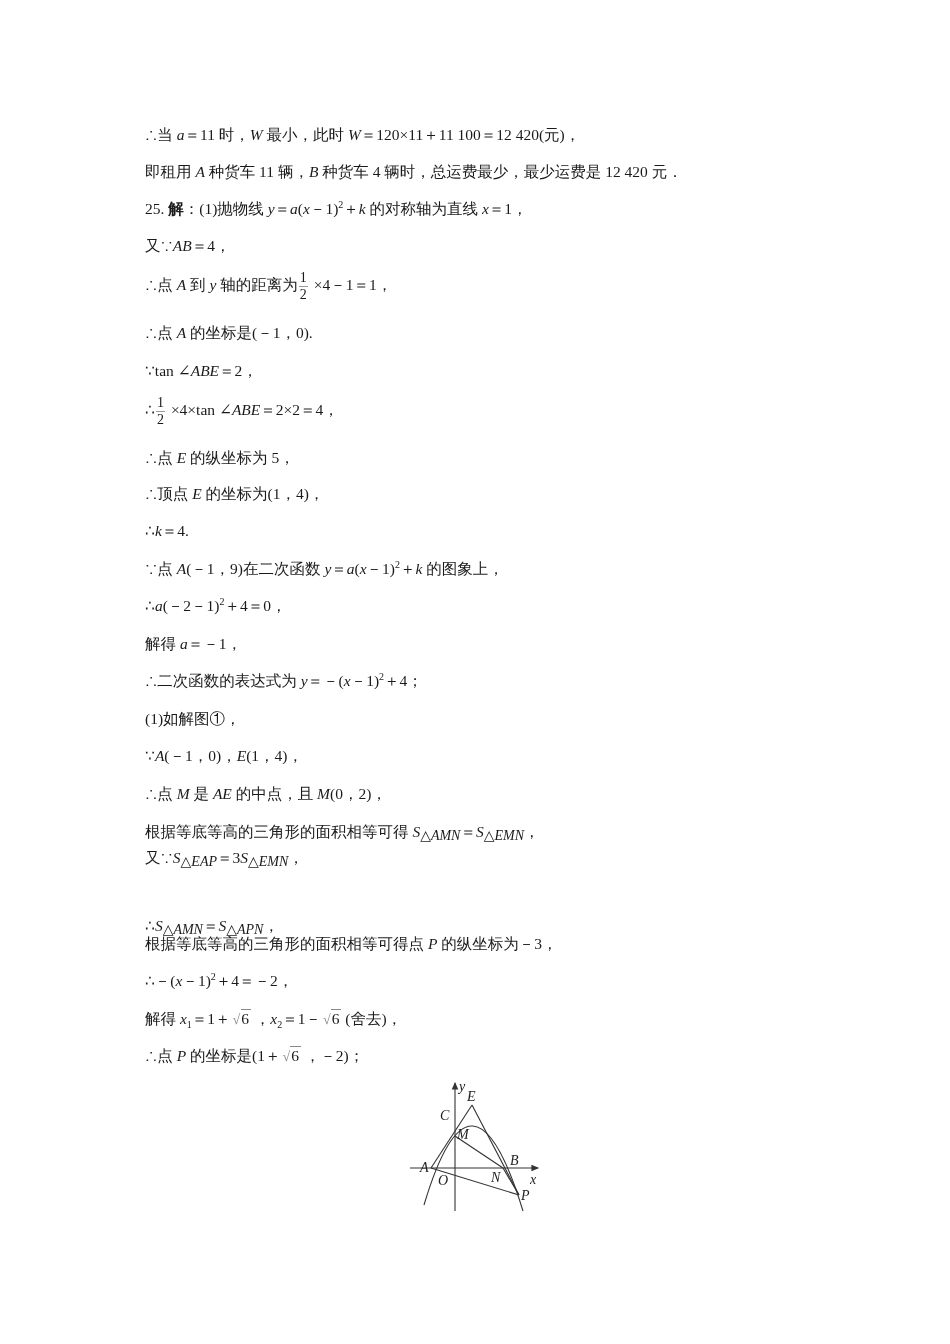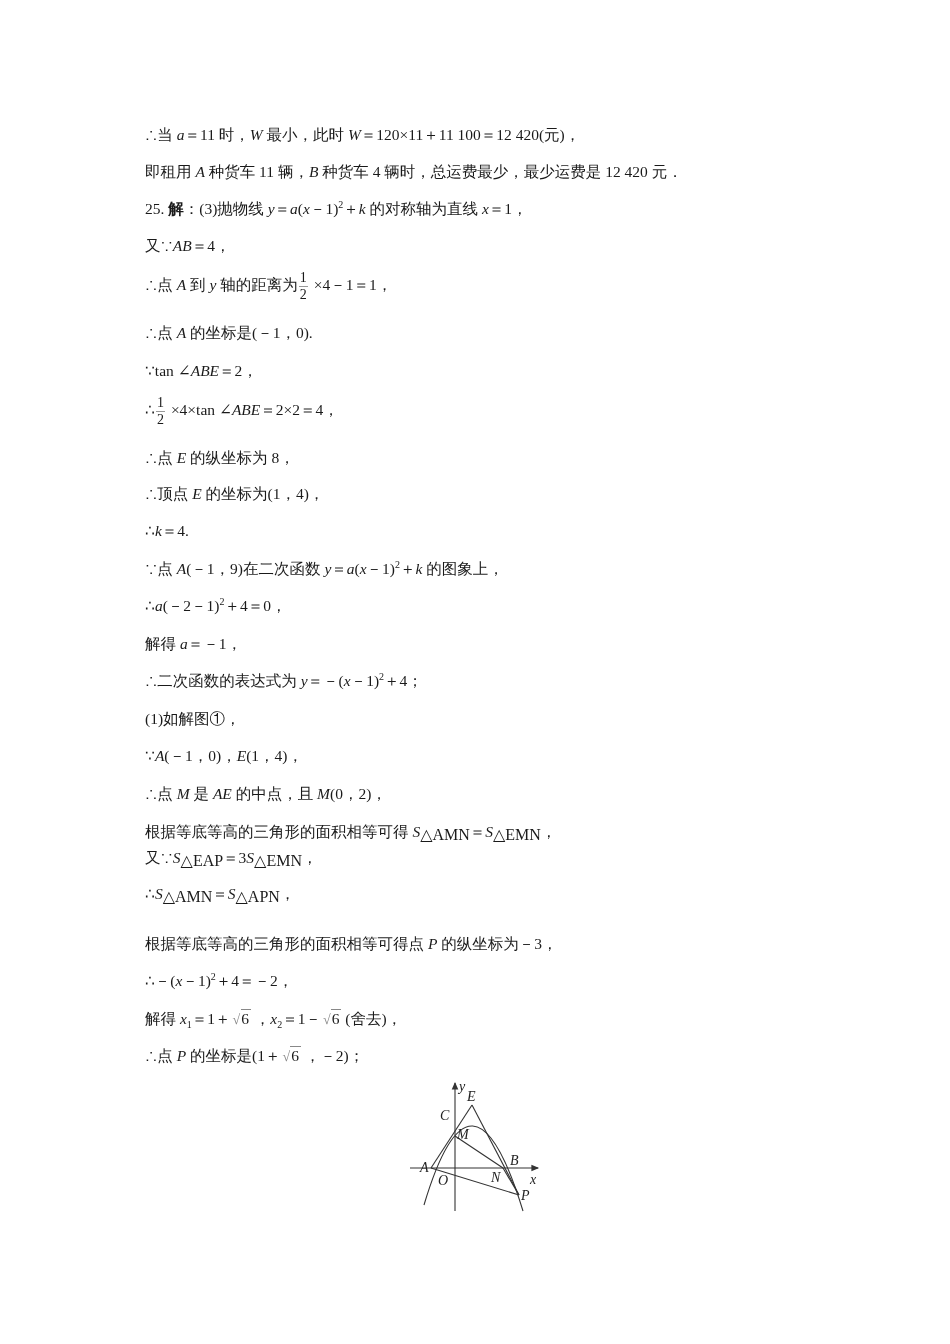--- a/index.html
+++ b/index.html
@@ -4,50 +4,50 @@
 <style>
   html, body { margin: 0; padding: 0; background: #ffffff; }
   body { width: 950px; height: 1344px; position: relative; overflow: hidden;
          font-family: "Liberation Serif", "DejaVu Serif", serif; color: #1a1a1a; }
   .line { position: absolute; left: 145px; font-size: 15.5px; line-height: 20px; white-space: nowrap; }
   .line i, .it { font-style: italic; }
   .b { font-weight: bold; }
   .frac { display: inline-block; vertical-align: middle; text-align: center; font-size: 14px; line-height: 16px; margin: 0 6px 0 1px; }
   .frac .num { display: block; border-bottom: 1px solid #999; padding: 0 1px; }
   .frac .den { display: block; }
-  sub.s { font-size: 16px; vertical-align: -3px; }
+  sub.s { font-size: 14px; font-style: italic; vertical-align: -3px; }
   sup { font-size: 10px; vertical-align: 6px; line-height: 0; }
   .sqrt { display: inline-block; border-top: 1px solid #888; padding: 0 2px 0 1px; margin-left: 1px; line-height: 17px; }
   .sqrt:before { content: "\221A"; color: #888; margin-left: -9px; margin-right: 1px; font-size: 14px; }
   .sqrtwrap { display: inline-block; padding-left: 9px; }
   #figure { position: absolute; left: 400px; top: 1075px; width: 150px; height: 140px; }
   .lbl { font-family: "Liberation Serif", serif; font-style: italic; font-size: 14px; fill: #222; }
 </style>
 </head>
 <body>
 
 <div>
 
   <div class="line" style="top:125px"><span>∴当 </span><i>a</i><span>＝11 时，</span><i>W</i><span> 最小，此时 </span><i>W</i><span>＝120×11＋11 100＝12 420(元)，</span></div>
 
   <div class="line" style="top:162px"><span>即租用 </span><i>A</i><span> 种货车 11 辆，</span><i>B</i><span> 种货车 4 辆时，总运费最少，最少运费是 12 420 元．</span></div>
 
-  <div class="line" style="top:199px"><span>25. </span><span class="b">解</span><span>：(3)抛物线 </span><i>y</i><span>＝</span><i>a</i><span>(</span><i>x</i><span>－1)</span><sup>2</sup><span>＋</span><i>k</i><span> 的对称轴为直线 </span><i>x</i><span>＝1，</span></div>
+  <div class="line" style="top:199px"><span>25. </span><span class="b">解</span><span>：(1)抛物线 </span><i>y</i><span>＝</span><i>a</i><span>(</span><i>x</i><span>－1)</span><sup>2</sup><span>＋</span><i>k</i><span> 的对称轴为直线 </span><i>x</i><span>＝1，</span></div>
 
   <div class="line" style="top:236px"><span>又∵</span><i>AB</i><span>＝4，</span></div>
 
   <div class="line" style="top:270px"><span>∴点 </span><i>A</i><span> 到 </span><i>y</i><span> 轴的距离为</span><span class="frac"><span class="num">1</span><span class="den">2</span></span><span>×4－1＝1，</span></div>
 
   <div class="line" style="top:323px"><span>∴点 </span><i>A</i><span> 的坐标是(－1，0).</span></div>
 
   <div class="line" style="top:361px"><span>∵tan ∠</span><i>ABE</i><span>＝2，</span></div>
 
   <div class="line" style="top:395px"><span>∴</span><span class="frac"><span class="num">1</span><span class="den">2</span></span><span>×4×tan ∠</span><i>ABE</i><span>＝2×2＝4，</span></div>
 
-  <div class="line" style="top:448px"><span>∴点 </span><i>E</i><span> 的纵坐标为 8，</span></div>
+  <div class="line" style="top:448px"><span>∴点 </span><i>E</i><span> 的纵坐标为 5，</span></div>
 
   <div class="line" style="top:484px"><span>∴顶点 </span><i>E</i><span> 的坐标为(1，4)，</span></div>
 
   <div class="line" style="top:521px"><span>∴</span><i>k</i><span>＝4.</span></div>
 
   <div class="line" style="top:559px"><span>∵点 </span><i>A</i><span>(－1，9)在二次函数 </span><i>y</i><span>＝</span><i>a</i><span>(</span><i>x</i><span>－1)</span><sup>2</sup><span>＋</span><i>k</i><span> 的图象上，</span></div>
 
   <div class="line" style="top:596px"><span>∴</span><i>a</i><span>(－2－1)</span><sup>2</sup><span>＋4＝0，</span></div>
 
   <div class="line" style="top:634px"><span>解得 </span><i>a</i><span>＝－1，</span></div>
@@ -57,21 +57,21 @@
   <div class="line" style="top:709px"><span>(1)如解图①，</span></div>
 
   <div class="line" style="top:746px"><span>∵</span><i>A</i><span>(－1，0)，</span><i>E</i><span>(1，4)，</span></div>
 
   <div class="line" style="top:784px"><span>∴点 </span><i>M</i><span> 是 </span><i>AE</i><span> 的中点，且 </span><i>M</i><span>(0，2)，</span></div>
 
   <div class="line" style="top:822px"><span>根据等底等高的三角形的面积相等可得 </span><i>S</i><sub class="s">△AMN</sub><span>＝</span><i>S</i><sub class="s">△EMN</sub><span>，</span></div>
 
   <div class="line" style="top:848px"><span>又∵</span><i>S</i><sub class="s">△EAP</sub><span>＝3</span><i>S</i><sub class="s">△EMN</sub><span>，</span></div>
 
-  <div class="line" style="top:884px"><span>∴</span><i>S</i><sub class="s">△AMN</sub><span>＝</span><i>S</i><sub class="s">△APN</sub><span>，</span></div>
+  <div class="line" style="top:916px"><span>∴</span><i>S</i><sub class="s">△AMN</sub><span>＝</span><i>S</i><sub class="s">△APN</sub><span>，</span></div>
 
   <div class="line" style="top:934px"><span>根据等底等高的三角形的面积相等可得点 </span><i>P</i><span> 的纵坐标为－3，</span></div>
 
   <div class="line" style="top:971px"><span>∴－(</span><i>x</i><span>－1)</span><sup>2</sup><span>＋4＝－2，</span></div>
 
   <div class="line" style="top:1009px"><span>解得 </span><i>x</i><sub style="font-size:10px">1</sub><span>＝1＋</span><span class="sqrtwrap"><span class="sqrt">6</span></span><span> ，</span><i>x</i><sub style="font-size:10px">2</sub><span>＝1－</span><span class="sqrtwrap"><span class="sqrt">6</span></span><span> (舍去)，</span></div>
 
   <div class="line" style="top:1046px"><span>∴点 </span><i>P</i><span> 的坐标是(1＋</span><span class="sqrtwrap"><span class="sqrt">6</span></span><span> ，－2)；</span></div>
 
 </div>

